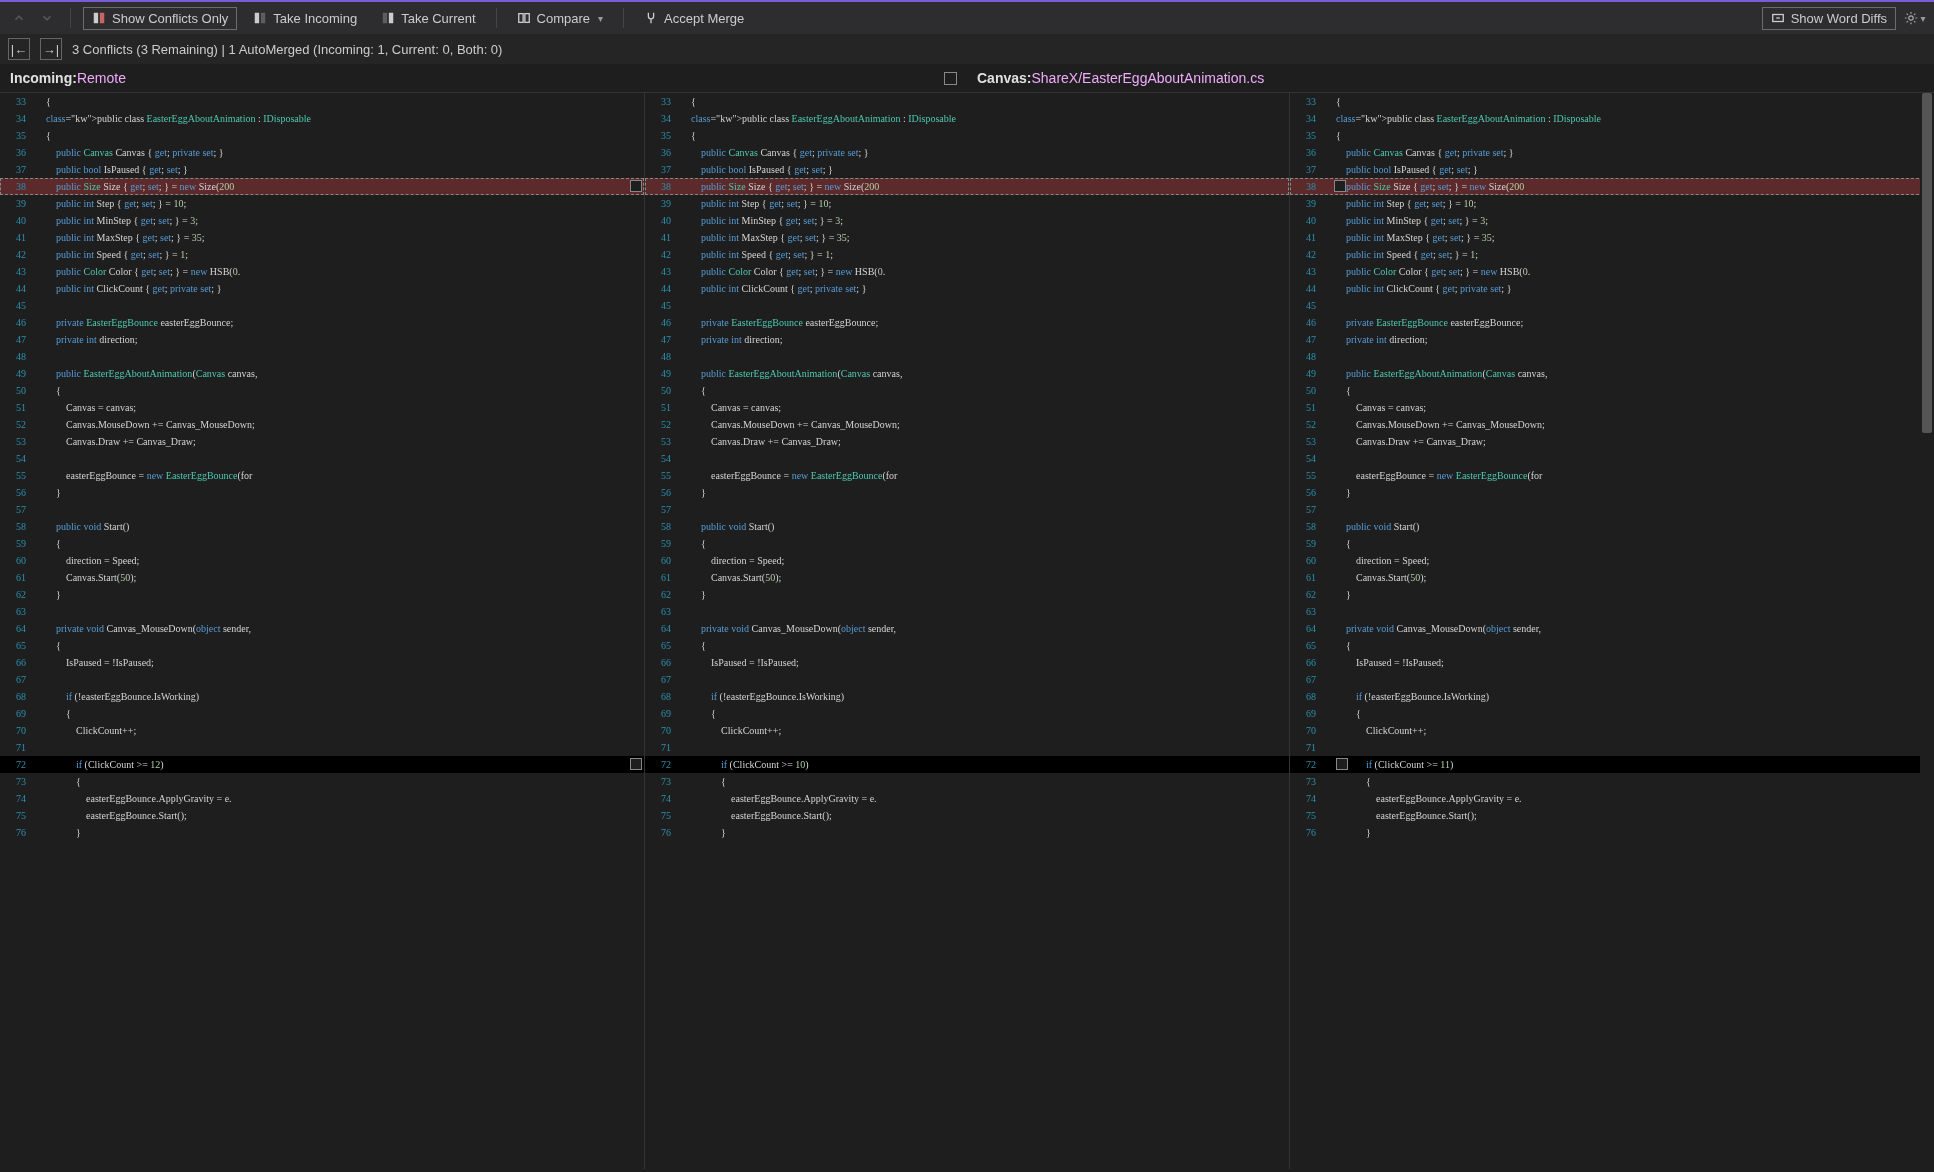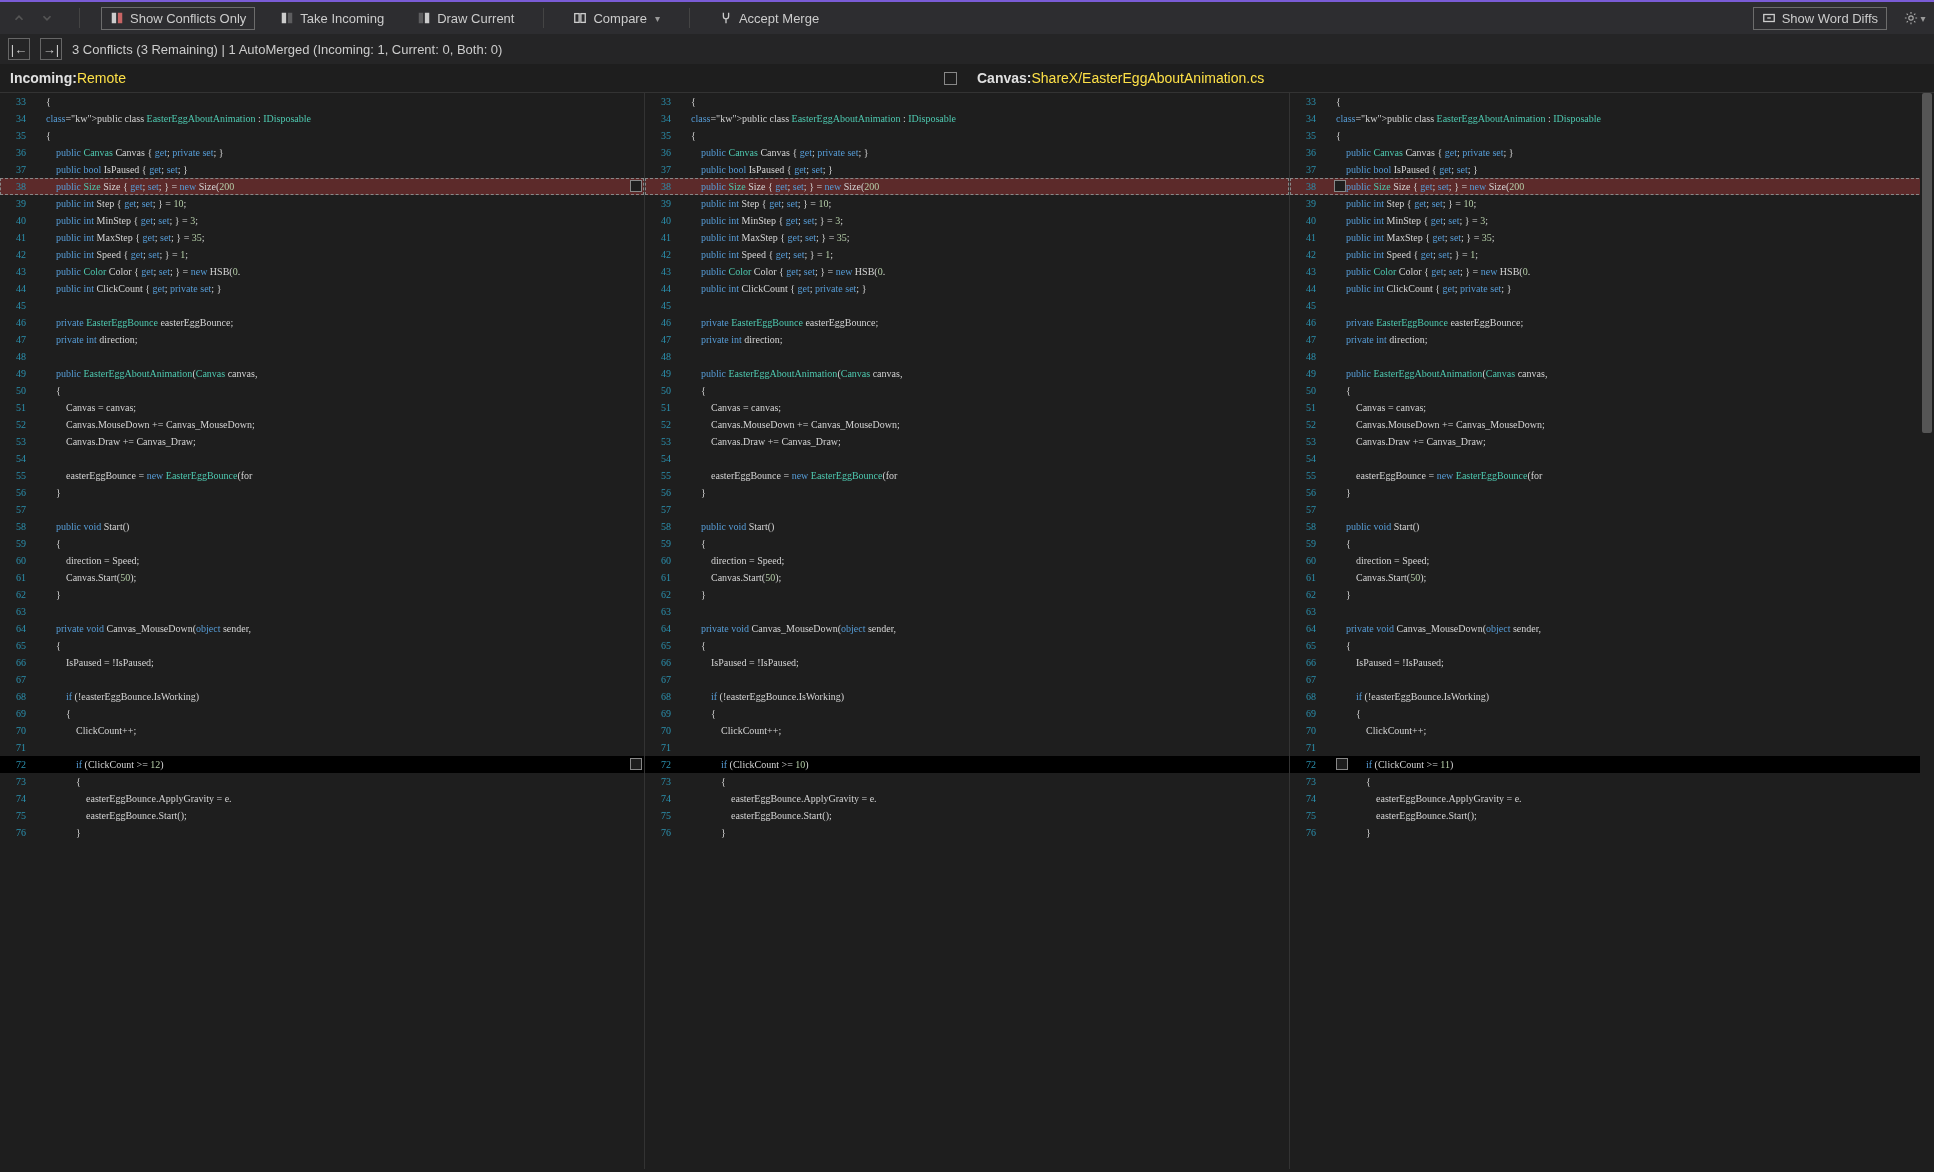--- a/index.html
+++ b/index.html
@@ -9,21 +9,21 @@
       font-size: 13px;
       color: #cccccc;
       overflow: hidden;
     }
     .topbar {
       border-top: 2px solid #7a5cd6;
       background: #2d2d30;
       display: flex;
       align-items: center;
       padding: 4px 8px;
-      gap: 17px;
+      gap: 8px;
       height: 34px;
     }
     .tb-group { display: flex; align-items: center; gap: 6px; }
     .tb-spacer { flex: 1; }
     .tb-icon {
       width: 22px; height: 22px;
       display: flex; align-items: center; justify-content: center;
       color: #aaaaaa;
       cursor: pointer;
     }
@@ -59,21 +59,21 @@
       background: #1e1e1e;
       border-bottom: 1px solid #333;
     }
     .panelhead {
       flex: 1;
       display: flex; align-items: center;
       padding: 6px 10px;
       font-size: 14px;
     }
     .panelhead .label { font-weight: 600; color: #e0e0e0; }
-    .panelhead .sublabel { color: #fde047; }
+    .panelhead .sublabel { color: #f0abfc; }
     .panelhead .chk {
       width: 13px; height: 13px;
       border: 1px solid #888;
       margin-left: auto;
       cursor: pointer;
     }
     .panelhead:nth-child(3) .chk { margin-left: 0; margin-right: 6px; order: -1; }
     .panes {
       display: flex;
       height: calc(100vh - 96px);
@@ -161,21 +161,21 @@
         <rect x="2" y="2" width="5" height="12"></rect>
         <rect x="9" y="2" width="5" height="12" opacity=".3"></rect>
       </svg>
     <span>Take Incoming</span>
   </div>
   <div class="tb-btn">
     <svg viewBox="0 0 16 16" fill="currentColor">
         <rect x="2" y="2" width="5" height="12" opacity=".3"></rect>
         <rect x="9" y="2" width="5" height="12"></rect>
       </svg>
-    <span>Draw Current</span>
+    <span>Take Current</span>
   </div>
   <div class="tb-sep"></div>
   <div class="tb-btn">
     <svg viewBox="0 0 16 16" fill="none" stroke="currentColor" stroke-width="1.5">
         <rect x="2" y="3" width="5" height="10"></rect>
         <rect x="9" y="3" width="5" height="10"></rect>
       </svg>
     <span>Compare</span>
     <span class="dropdown-caret">▾</span>
   </div>

